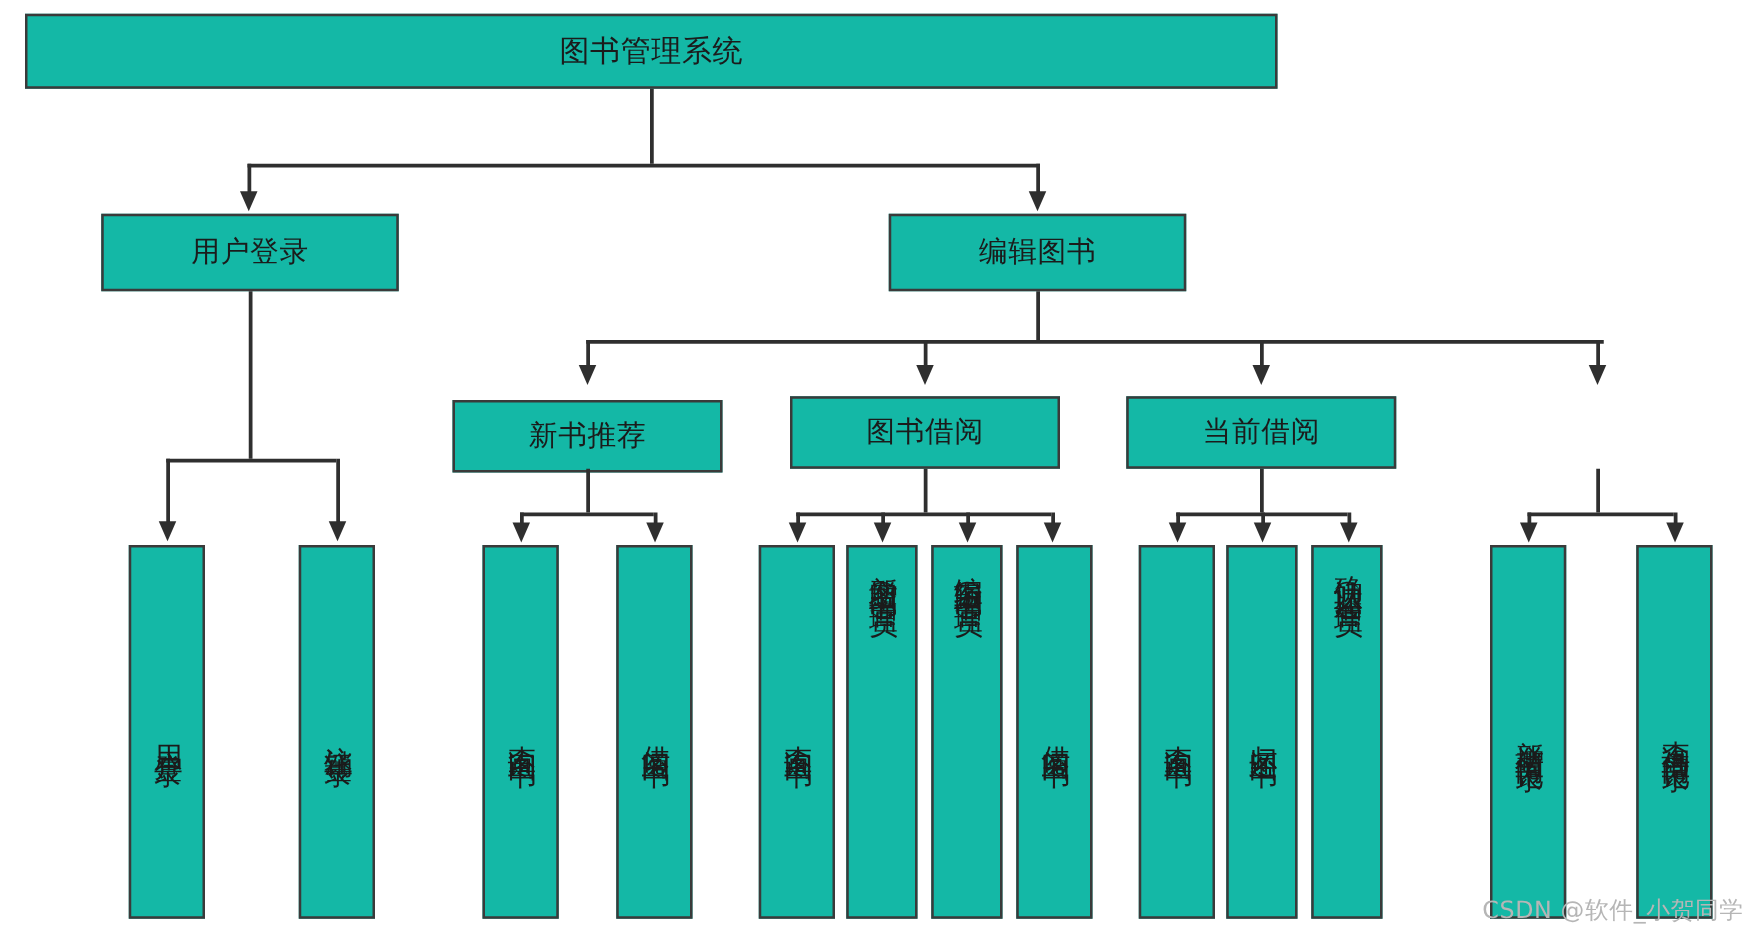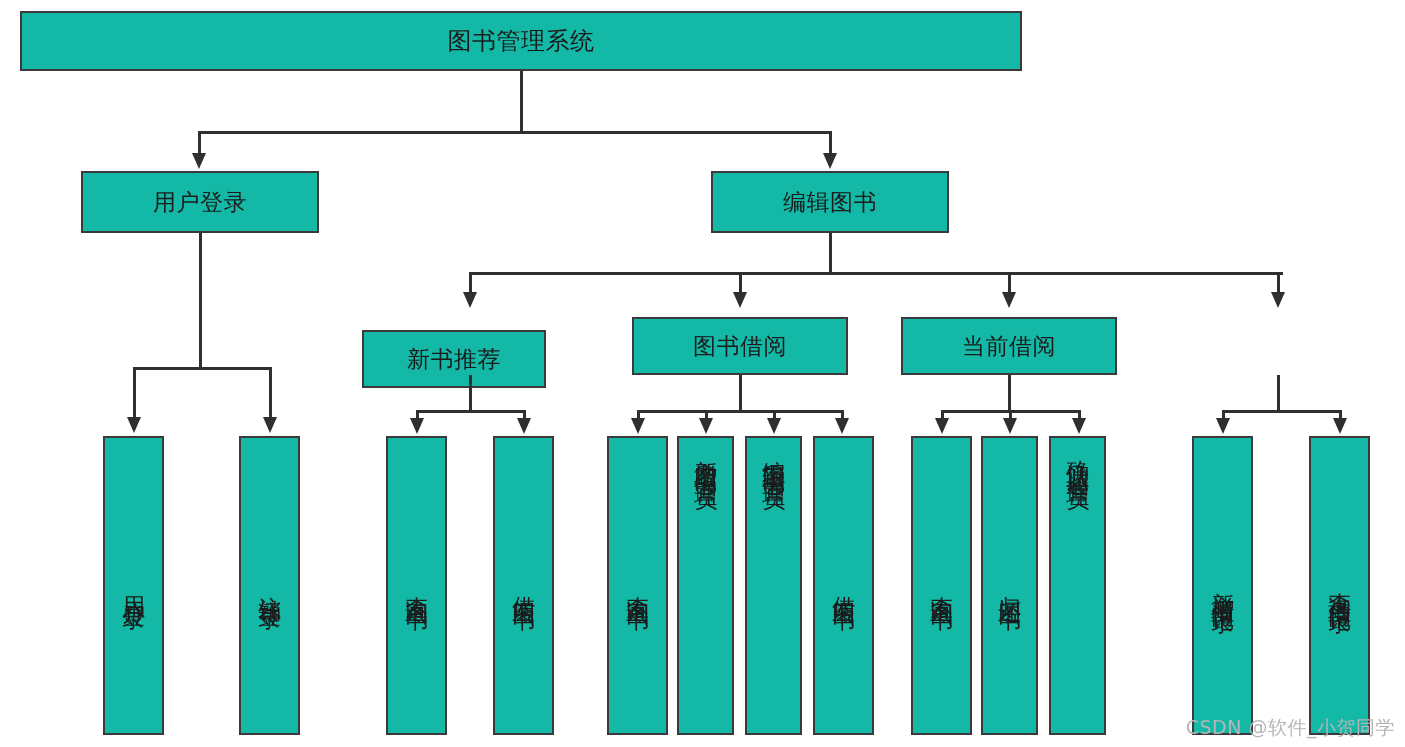--- a/index.html
+++ b/index.html
@@ -127,21 +127,21 @@
   <div class="edge h" style="left:469px; top:272px; width:814px;"></div>
   <div class="edge v" style="left:469px; top:272px; height:22px;"></div>
   <div class="arrow" style="left:463px; top:292px;"></div>
   <div class="edge v" style="left:739px; top:272px; height:22px;"></div>
   <div class="arrow" style="left:733px; top:292px;"></div>
   <div class="edge v" style="left:1008px; top:272px; height:22px;"></div>
   <div class="arrow" style="left:1002px; top:292px;"></div>
   <div class="edge v" style="left:1277px; top:272px; height:22px;"></div>
   <div class="arrow" style="left:1271px; top:292px;"></div>
 
-  <div class="node mid" style="left:362px; top:330px; width:184px; height:58px;">
+  <div class="node mid" style="left:362px; top:320px; width:216px; height:58px;">
     <span class="node-label">新书推荐</span>
   </div>
   <div class="node mid" style="left:901px; top:317px; width:216px; height:58px;">
     <span class="node-label">当前借阅</span>
   </div>
   <div class="node mid" style="left:632px; top:317px; width:216px; height:58px;">
     <span class="node-label">图书借阅</span>
   </div>
 
   <div class="edge v" style="left:469px; top:375px; height:35px;"></div>

